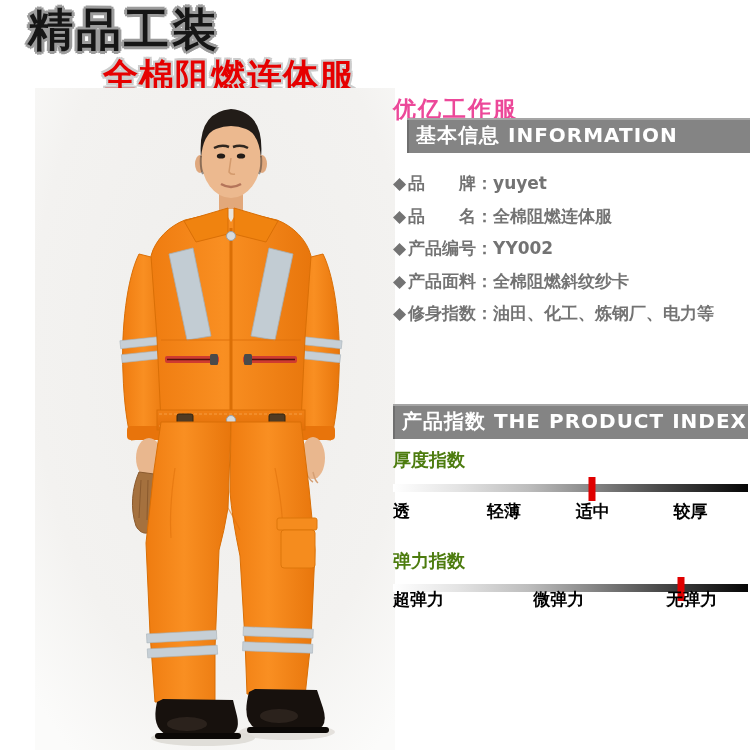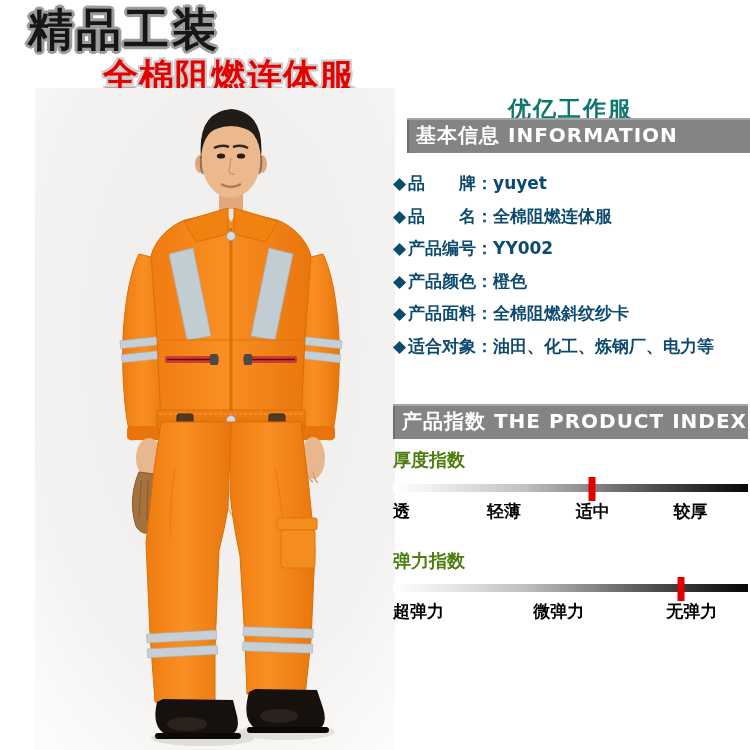--- a/index.html
+++ b/index.html
@@ -11,40 +11,40 @@
     text-shadow:-2px -2px 0 #9c9c9c,2px -2px 0 #9c9c9c,-2px 2px 0 #9c9c9c,2px 2px 0 #9c9c9c,0 -3px 0 #9c9c9c,0 3px 0 #9c9c9c,-3px 0 0 #9c9c9c,3px 0 0 #9c9c9c;}
   .product-title{position:absolute;left:103px;top:53px;font-size:35px;font-weight:bold;letter-spacing:1px;color:#e60000;
     text-shadow:-2px -2px 0 #cdcdcd,2px -2px 0 #cdcdcd,-2px 2px 0 #cdcdcd,2px 2px 0 #cdcdcd,0 -2px 0 #cdcdcd,0 2px 0 #cdcdcd,-2px 0 0 #cdcdcd,2px 0 0 #cdcdcd;}
 
   
   .photo{position:absolute;left:35px;top:88px;width:360px;height:662px;}
   .photo svg{display:block;}
 
   
   .right-col{position:absolute;left:393px;top:88px;width:355px;height:662px;}
-  .brand-header{position:absolute;top:6px;left:0;width:100%;text-align:center;font-size:23px;font-weight:600;letter-spacing:2px;color:#0f766e;}
+  .brand-header{position:absolute;top:6px;left:0;width:100%;font-size:23px;font-weight:600;letter-spacing:2px;color:#ec4899;}
   .section-bar{position:absolute;left:0;width:100%;height:35px;background:#848484;box-shadow:inset 0 2px 0 #a5a5a5, inset 2px 0 0 #6f6f6f;
     color:#ffffff;font-size:20px;font-weight:bold;letter-spacing:1px;line-height:35px;padding-left:9px;box-sizing:border-box;white-space:nowrap;}
   .bar-info{top:30px;margin-left:14px;}
   .bar-index{top:316px;}
 
   .info-list{position:absolute;top:84px;left:0;width:100%;}
-  .info-row{height:22px;margin-bottom:10.5px;font-size:17px;font-weight:bold;color:#0c4a6e;white-space:nowrap;}
+  .info-row{height:22px;margin-bottom:10.5px;font-size:17px;font-weight:bold;color:#737373;white-space:nowrap;}
   .info-row .bullet{margin-right:2px;}
 
   .scale{position:absolute;left:0;width:100%;}
   .scale-title{font-size:18px;font-weight:bold;color:#4d7c0f;}
   .scale-1{top:360px;} .scale-2{top:461px;} .scale-3{top:568px;}
   .track{position:absolute;left:0;right:0;height:8px;
     background:linear-gradient(to right,#ffffff 0%,#e4e4e4 18%,#bdbdbd 38%,#8a8a8a 55%,#4a4a4a 75%,#060606 100%);}
   .scale-1 .track{top:36px;} .scale-2 .track{top:35px;} .scale-3 .track{top:35px;}
   .marker{position:absolute;width:7px;height:24px;background:#e00000;transform:translateX(-50%);}
   .scale-1 .marker{top:29px;} .scale-2 .marker{top:28px;} .scale-3 .marker{top:28px;}
   .scale-labels{position:absolute;left:0;right:0;height:20px;}
-  .scale-1 .scale-labels{top:52px;} .scale-2 .scale-labels{top:51px;text-align:right;} .scale-3 .scale-labels{top:51px;}
+  .scale-1 .scale-labels{top:52px;} .scale-2 .scale-labels{top:39px;text-align:right;} .scale-3 .scale-labels{top:51px;}
   .scale-labels span{position:absolute;font-size:17px;font-weight:bold;color:#000;white-space:nowrap;}
 </style>
 </head>
 <body>
 
 <div class="page">
 
   <div class="series-title">精品工装</div>
   <div class="product-title">全棉阻燃连体服</div>
 
@@ -167,23 +167,22 @@
 
   <div class="right-col">
     <div class="brand-header">优亿工作服</div>
 
     <div class="section-bar bar-info">基本信息 INFORMATION</div>
 
     <div class="info-list">
       <div class="info-row"><span class="bullet">◆</span><span>品　　牌：</span><span>yuyet</span></div>
       <div class="info-row"><span class="bullet">◆</span><span>品　　名：</span><span>全棉阻燃连体服</span></div>
       <div class="info-row"><span class="bullet">◆</span><span>产品编号：</span><span>YY002</span></div>
-      <div class="info-row"><span class="bullet">◆</span><span>产品颜色：</span><span>橙色</span></div>
       <div class="info-row"><span class="bullet">◆</span><span>产品面料：</span><span>全棉阻燃斜纹纱卡</span></div>
-      <div class="info-row"><span class="bullet">◆</span><span>适合对象：</span><span>油田、化工、炼钢厂、电力等</span></div>
+      <div class="info-row"><span class="bullet">◆</span><span>修身指数：</span><span>油田、化工、炼钢厂、电力等</span></div>
     </div>
 
     <div class="section-bar bar-index">产品指数 THE PRODUCT INDEX</div>
 
     <div class="scale scale-1">
       <div class="scale-title">厚度指数</div>
       <div class="track"></div>
       <div class="marker" style="left: 56%;"></div>
       <div class="scale-labels">
         <span style="left:0%">透</span>

